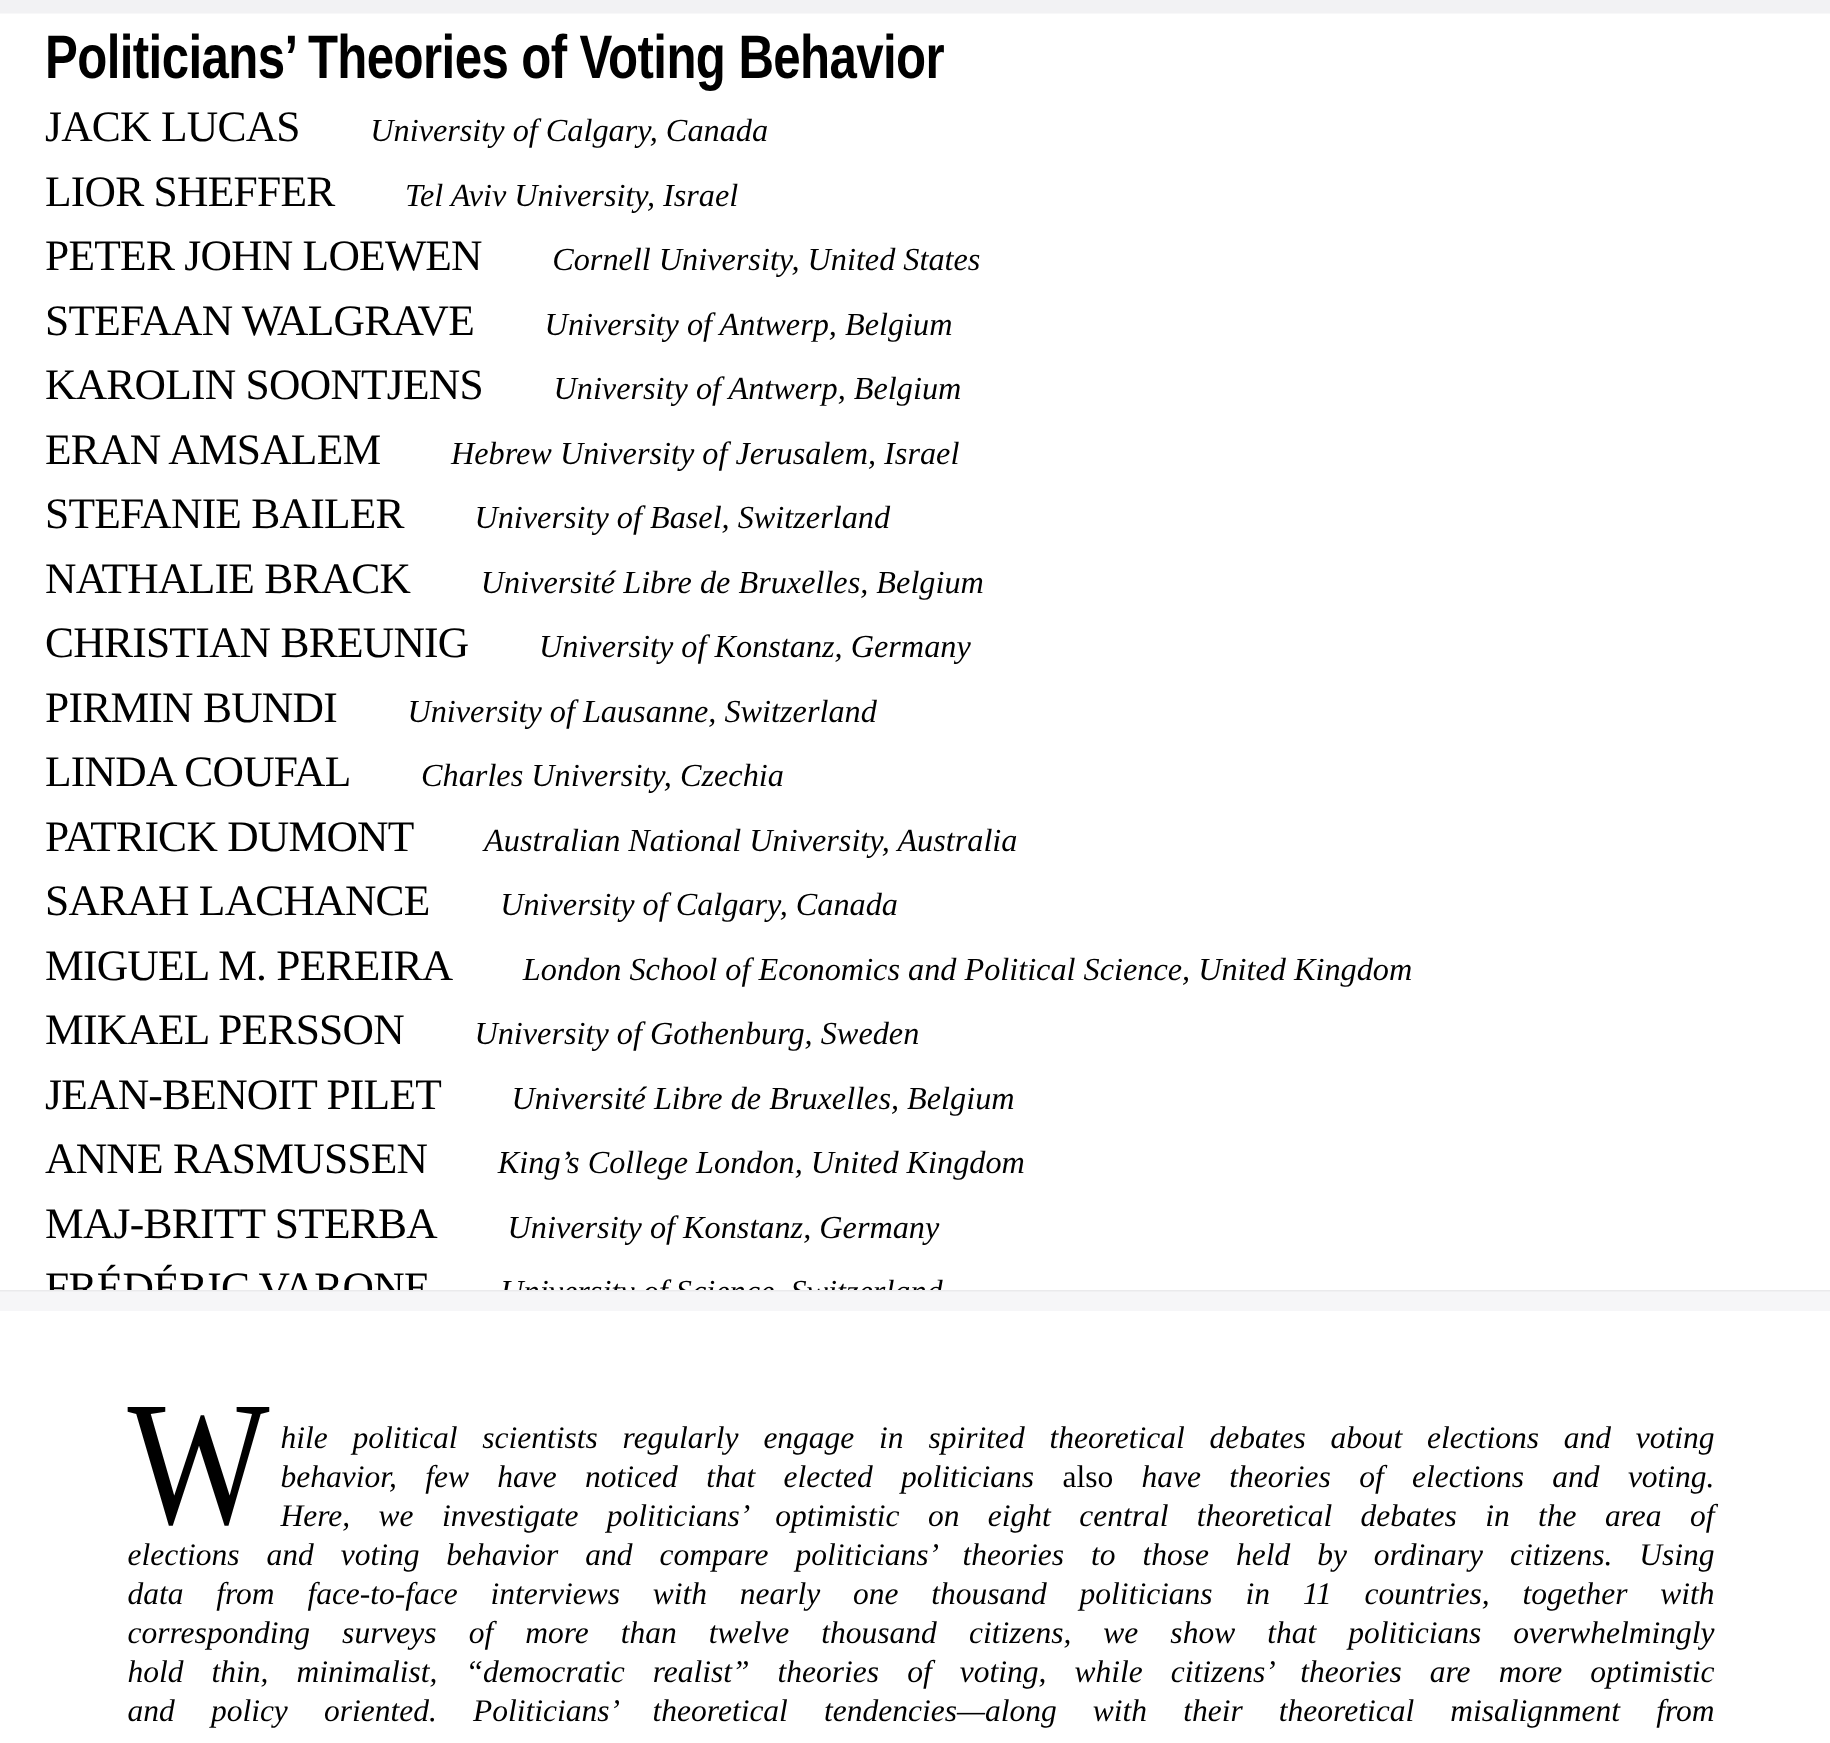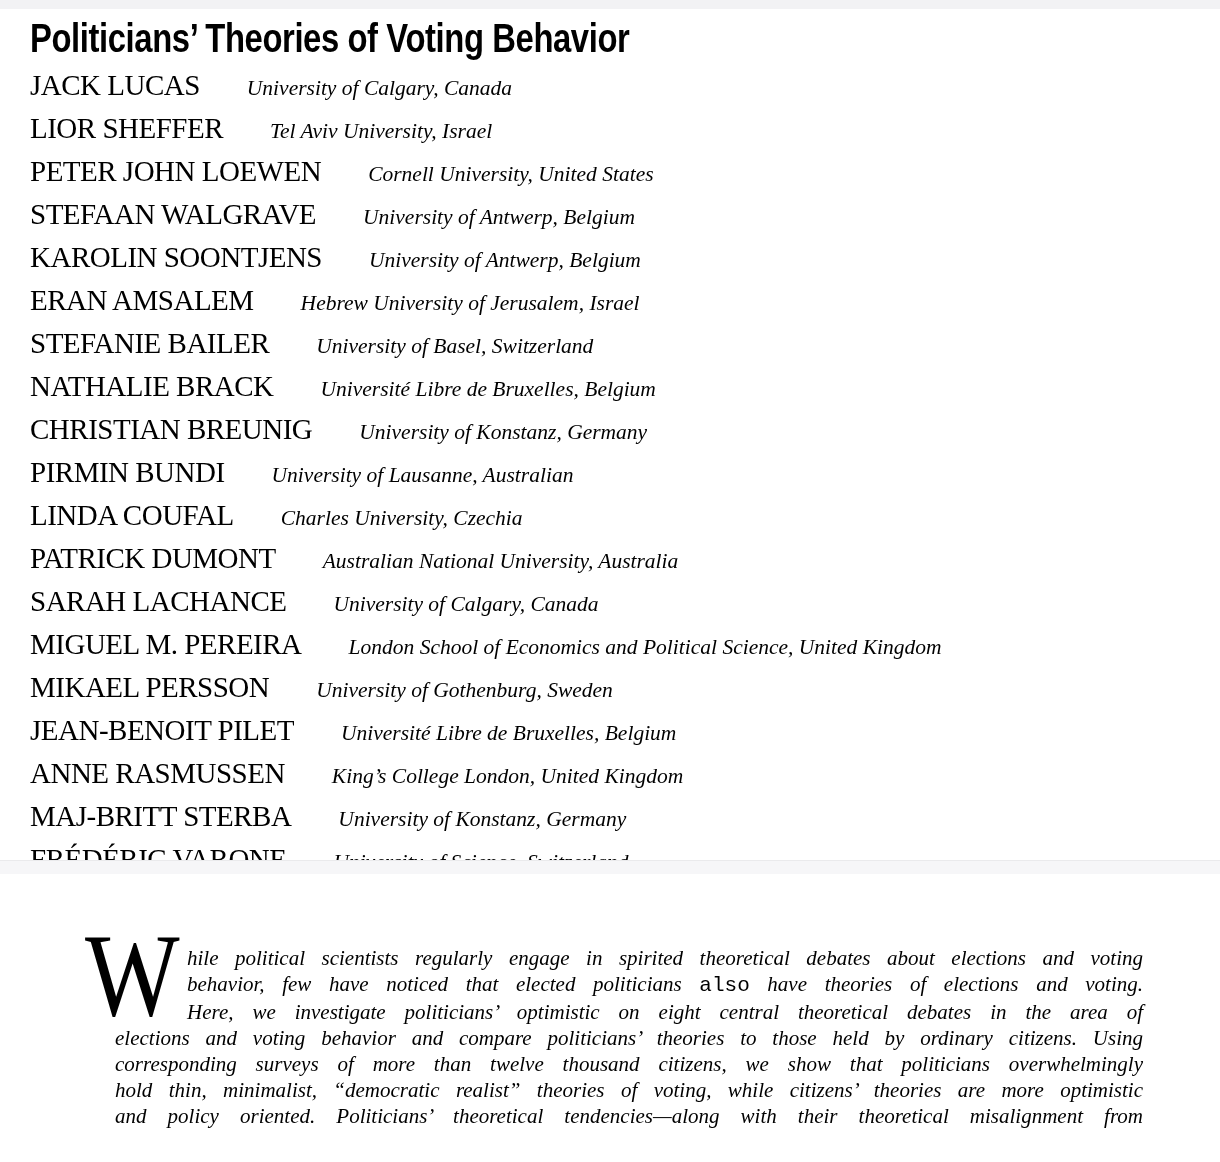--- a/index.html
+++ b/index.html
@@ -79,25 +79,23 @@
     font-style:normal;
     font-size:118px;
     line-height:118px;
     margin-top:-28px;
     transform:scaleX(0.85);
     transform-origin:left;
   }
   .abs-line{
     text-align:justify;
     text-align-last:justify;
-    margin-left:30px;
   }
   .abs-line .upright{
     font-style:normal;
-    font-family:Liberation Mono, monospace;
   }
 </style>
 </head>
 <body>
 
 <div class="page">
   <div class="edge-strip-top"></div>
 
   <div class="content">
     <h1 class="paper-title">Politicians’ Theories of Voting Behavior</h1>
@@ -105,40 +103,41 @@
     <div class="authors" id="authors">
         <div class="author-row"><span class="author-name">JACK LUCAS</span><span class="author-affiliation">University of Calgary, Canada</span></div>
         <div class="author-row"><span class="author-name">LIOR SHEFFER</span><span class="author-affiliation">Tel Aviv University, Israel</span></div>
         <div class="author-row"><span class="author-name">PETER JOHN LOEWEN</span><span class="author-affiliation">Cornell University, United States</span></div>
         <div class="author-row"><span class="author-name">STEFAAN WALGRAVE</span><span class="author-affiliation">University of Antwerp, Belgium</span></div>
         <div class="author-row"><span class="author-name">KAROLIN SOONTJENS</span><span class="author-affiliation">University of Antwerp, Belgium</span></div>
         <div class="author-row"><span class="author-name">ERAN AMSALEM</span><span class="author-affiliation">Hebrew University of Jerusalem, Israel</span></div>
         <div class="author-row"><span class="author-name">STEFANIE BAILER</span><span class="author-affiliation">University of Basel, Switzerland</span></div>
         <div class="author-row"><span class="author-name">NATHALIE BRACK</span><span class="author-affiliation">Université Libre de Bruxelles, Belgium</span></div>
         <div class="author-row"><span class="author-name">CHRISTIAN BREUNIG</span><span class="author-affiliation">University of Konstanz, Germany</span></div>
-        <div class="author-row"><span class="author-name">PIRMIN BUNDI</span><span class="author-affiliation">University of Lausanne, Australian</span></div>
+        <div class="author-row"><span class="author-name">PIRMIN BUNDI</span><span class="author-affiliation">University of Lausanne, Switzerland</span></div>
         <div class="author-row"><span class="author-name">LINDA COUFAL</span><span class="author-affiliation">Charles University, Czechia</span></div>
         <div class="author-row"><span class="author-name">PATRICK DUMONT</span><span class="author-affiliation">Australian National University, Australia</span></div>
         <div class="author-row"><span class="author-name">SARAH LACHANCE</span><span class="author-affiliation">University of Calgary, Canada</span></div>
         <div class="author-row"><span class="author-name">MIGUEL M. PEREIRA</span><span class="author-affiliation">London School of Economics and Political Science, United Kingdom</span></div>
         <div class="author-row"><span class="author-name">MIKAEL PERSSON</span><span class="author-affiliation">University of Gothenburg, Sweden</span></div>
         <div class="author-row"><span class="author-name">JEAN-BENOIT PILET</span><span class="author-affiliation">Université Libre de Bruxelles, Belgium</span></div>
         <div class="author-row"><span class="author-name">ANNE RASMUSSEN</span><span class="author-affiliation">King’s College London, United Kingdom</span></div>
         <div class="author-row"><span class="author-name">MAJ-BRITT STERBA</span><span class="author-affiliation">University of Konstanz, Germany</span></div>
         <div class="author-row"><span class="author-name">FRÉDÉRIC VARONE</span><span class="author-affiliation">University of Science, Switzerland</span></div>
       </div>
 
     <div class="abstract" id="abstract">
       <span class="dropcap">
           <span class="glyph">W</span>
         </span>
     <div class="abs-line"><span>hile political scientists regularly engage in spirited theoretical debates about elections and voting</span></div>
         <div class="abs-line"><span>behavior, few have noticed that elected politicians </span><span class="upright">also</span><span> have theories of elections and voting.</span></div>
         <div class="abs-line"><span>Here, we investigate politicians’ optimistic on eight central theoretical debates in the area of</span></div>
         <div class="abs-line"><span>elections and voting behavior and compare politicians’ theories to those held by ordinary citizens. Using</span></div>
+        <div class="abs-line"><span>data from face-to-face interviews with nearly one thousand politicians in 11 countries, together with</span></div>
         <div class="abs-line"><span>corresponding surveys of more than twelve thousand citizens, we show that politicians overwhelmingly</span></div>
         <div class="abs-line"><span>hold thin, minimalist, “democratic realist” theories of voting, while citizens’ theories are more optimistic</span></div>
         <div class="abs-line"><span>and policy oriented. Politicians’ theoretical tendencies—along with their theoretical misalignment from</span></div>
       </div>
   </div>
 
   <div class="edge-strip-bottom"></div>
 </div>
 
 </body></html>

